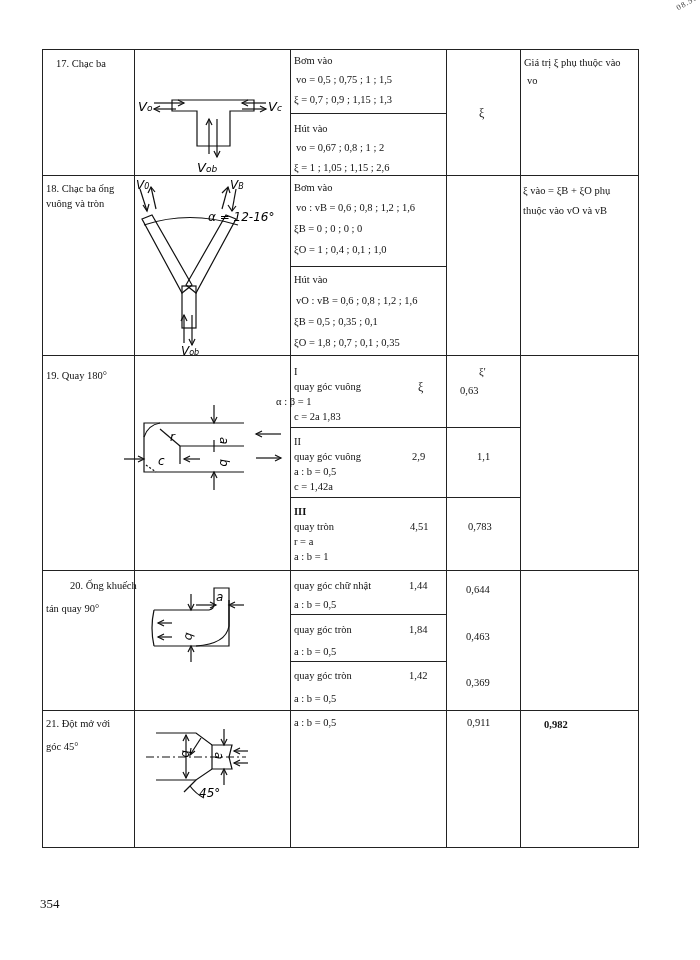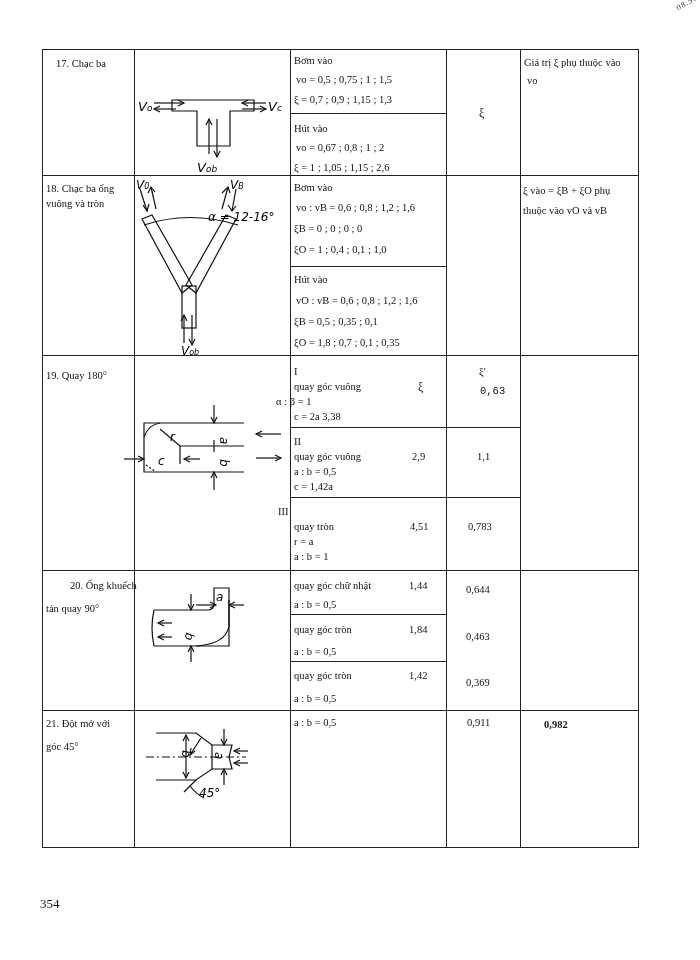--- a/index.html
+++ b/index.html
@@ -140,33 +140,33 @@
     </g>
     <text x="86" y="82" font-size="12" font-style="italic" font-family="DejaVu Sans, sans-serif" transform="rotate(90 86 82)">a</text>
     <text x="86" y="104" font-size="12" font-style="italic" font-family="DejaVu Sans, sans-serif" transform="rotate(90 86 104)">b</text>
     <text x="36" y="86" font-size="12" font-style="italic" font-family="DejaVu Sans, sans-serif">r</text>
     <text x="24" y="110" font-size="12" font-style="italic" font-family="DejaVu Sans, sans-serif">c</text>
   </svg>
 
   <div class="t" style="left:294px; top:366px;">I</div>
   <div class="t" style="left:294px; top:381px;">quay góc vuông</div>
   <div class="t" style="left:276px; top:396px;">α : β = 1</div>
-  <div class="t" style="left:294px; top:411px;">c = 2a   3,38</div>
+  <div class="t" style="left:294px; top:411px;">c = 2a   1,83</div>
   <div class="t" style="left:418px; top:381px; font-size:12px;">ξ</div>
   <div class="t" style="left:479px; top:366px;">ξ'</div>
-  <div class="t" style="left:480px; top:385px;font-family:Liberation Mono, monospace;">0,63</div>
+  <div class="t" style="left:460px; top:385px;">0,63</div>
 
   <div class="t" style="left:294px; top:436px;">II</div>
   <div class="t" style="left:294px; top:451px;">quay góc vuông</div>
   <div class="t" style="left:294px; top:466px;">a : b = 0,5</div>
   <div class="t" style="left:294px; top:481px;">c = 1,42a</div>
   <div class="t" style="left:412px; top:451px;">2,9</div>
   <div class="t" style="left:477px; top:451px;">1,1</div>
 
-  <div class="t" style="left:278px; top:506px;">III</div>
+  <div class="t" style="left:294px; top:506px;font-weight:bold;">III</div>
   <div class="t" style="left:294px; top:521px;">quay tròn</div>
   <div class="t" style="left:294px; top:536px;">r = a</div>
   <div class="t" style="left:294px; top:551px;">a : b = 1</div>
   <div class="t" style="left:410px; top:521px;">4,51</div>
   <div class="t" style="left:468px; top:521px;">0,783</div>
 </div>
 
 <div>
   <div class="t" style="left:46px; top:580px;margin-left:24px;">20. Ống khuếch</div>
   <div class="t" style="left:46px; top:603px;">tán quay 90°</div>

